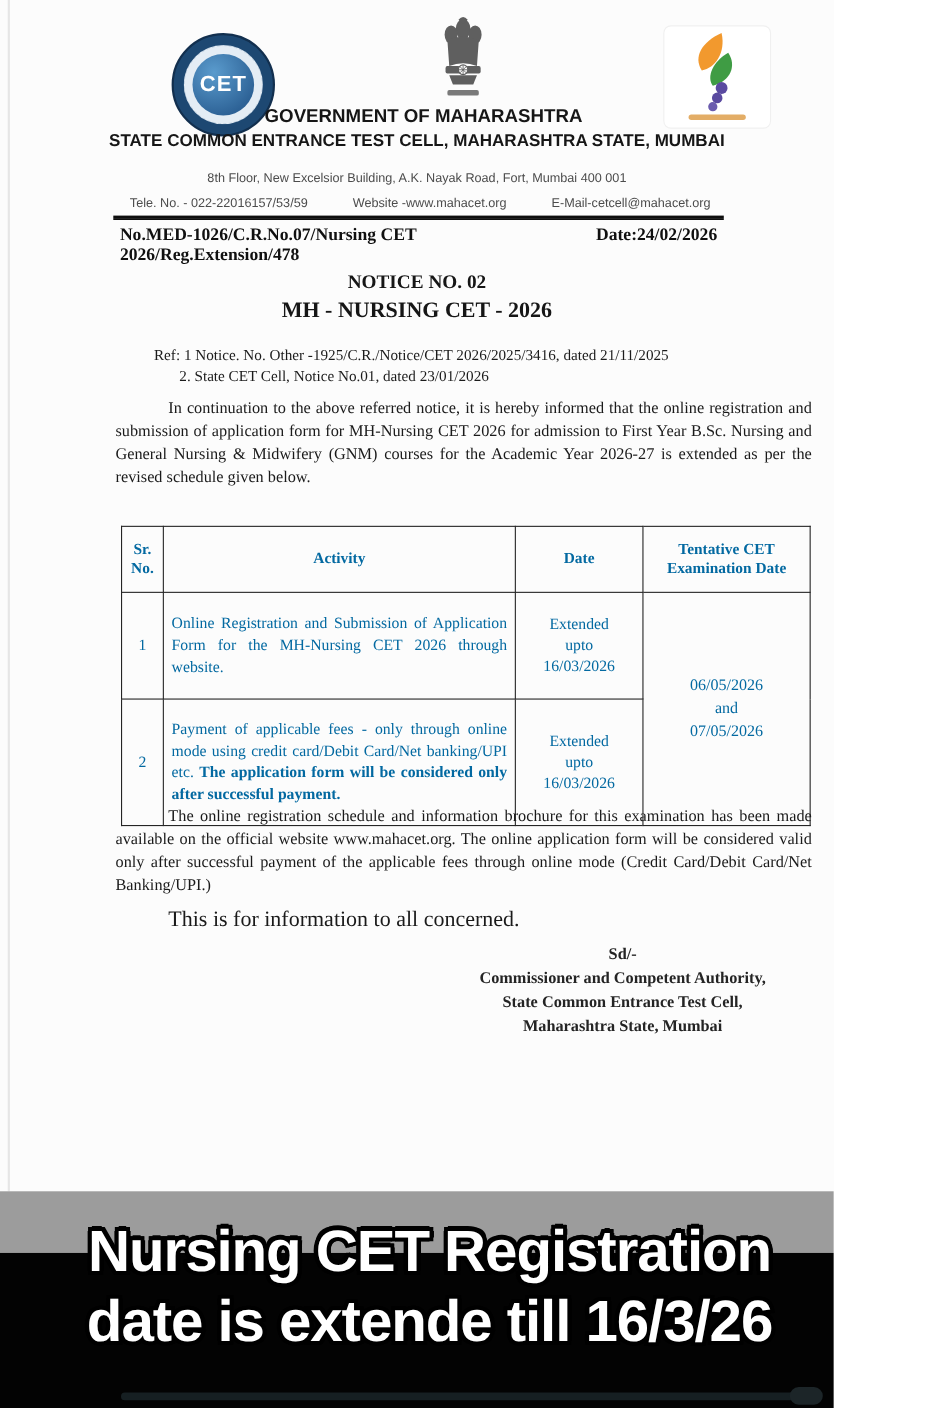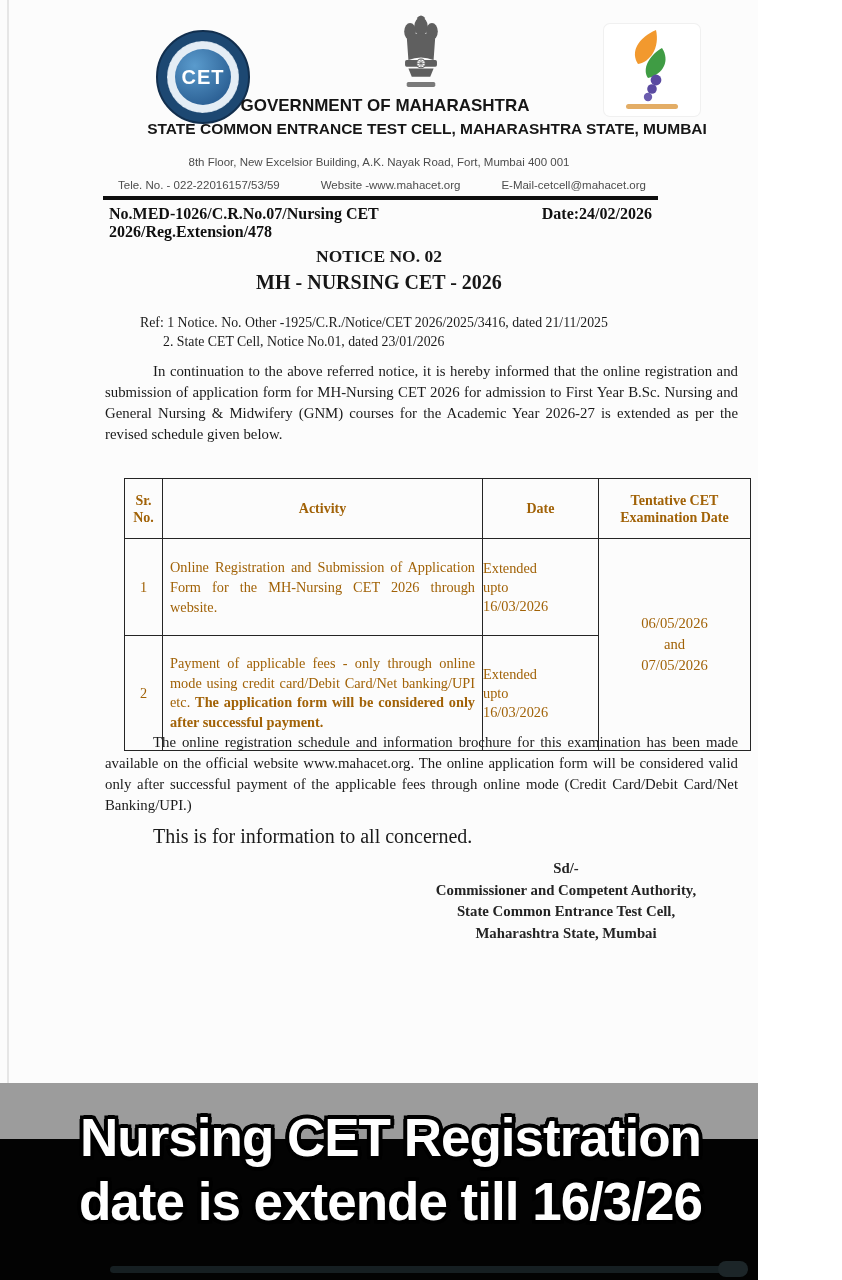--- a/index.html
+++ b/index.html
@@ -17,21 +17,21 @@
                      background: radial-gradient(circle at 35% 30%, #5a9bcd, #2d6296 75%);
                      color: #fff; font-family: "Liberation Sans", sans-serif; font-weight: bold;
                      font-size: 20px; letter-spacing: 1px; display: flex; align-items: center; justify-content: center; }
   .emblem { position: absolute; left: 394px; top: 13px; width: 54px; height: 84px; }
   .india-logo { position: absolute; left: 604px; top: 24px; width: 96px; height: 92px; background: #fff;
                 border-radius: 6px; box-shadow: 0 0 0 1px #f0f0f0; }
 
   
   .hdr { position: absolute; left: 0; width: 100%; text-align: center; color: #161616; }
   .gov-title   { top: 96px;  font-family: "Liberation Sans", sans-serif; font-weight: bold; font-size: 17px; padding-left: 12px; }
-  .cell-title  { top: 120px; font-family: "Liberation Sans", sans-serif; font-weight: bold; font-size: 15.5px; margin-left: 48px; }
+  .cell-title  { top: 120px; font-family: "Liberation Sans", sans-serif; font-weight: bold; font-size: 15.5px; }
   .address     { top: 156px; font-family: "Liberation Sans", sans-serif; font-size: 11.5px; color: #4c4c4c; }
   .contact-row { position: absolute; top: 179px; left: 118px; right: 112px; display: flex;
                  justify-content: space-between; font-family: "Liberation Sans", sans-serif;
                  font-size: 11.5px; color: #4c4c4c; }
   .rule { position: absolute; top: 196px; left: 103px; right: 100px; height: 2px;
           border-top: 3px solid #0e0e0e; border-bottom: 1px solid #0e0e0e; }
   .refno-row { position: absolute; top: 205px; left: 109px; right: 106px; display: flex;
                justify-content: space-between; font-weight: bold; font-size: 16px; color: #101010; gap: 42px; }
 
   
@@ -41,27 +41,27 @@
   .ref-block .l2 { padding-left: 23px; }
 
   .para { position: absolute; left: 105px; width: 633px; font-size: 14.8px; line-height: 21px;
           text-align: justify; text-indent: 48px; color: #1a1a1a; }
   .para1 { top: 361px; }
   .para2 { top: 732px; }
   .closing { position: absolute; top: 825px; left: 105px; width: 633px; text-indent: 48px;
              font-size: 20px; color: #1a1a1a; }
 
   
-  table.sched { position: absolute; top: 478px; left: 124px; width: 626px; border-collapse: collapse;
-                table-layout: fixed; font-size: 14.3px; color: #a16207; }
+  table.sched { position: absolute; top: 478px; left: 110px; width: 626px; border-collapse: collapse;
+                table-layout: fixed; font-size: 14.3px; color: #0369a1; }
   table.sched th, table.sched td { border: 1.6px solid #252525; vertical-align: middle; }
   table.sched th { font-weight: bold; text-align: center; height: 60px; white-space: pre-line; line-height: 17px; font-size: 14px; }
   td.sr   { text-align: center; }
   td.act  { text-align: justify; padding: 18px 7px; line-height: 20px; }
-  td.date { white-space: pre-line; line-height: 19px; margin-top: 32px; }
+  td.date { text-align: center; white-space: pre-line; line-height: 19px; margin-top: 32px; }
   td.exam { text-align: center; white-space: pre-line; line-height: 21px; font-size: 14.6px; }
   .act-bold { font-weight: bold; }
   tr.r1 td { height: 80px; }
   tr.r2 td { height: 98px; }
   tr.r2 td.act { line-height: 19.5px; }
 
   
   .signature { position: absolute; top: 858px; left: 418px; width: 296px; text-align: center;
                font-size: 14.8px; font-weight: bold; color: #242424; line-height: 21.5px; }
 

